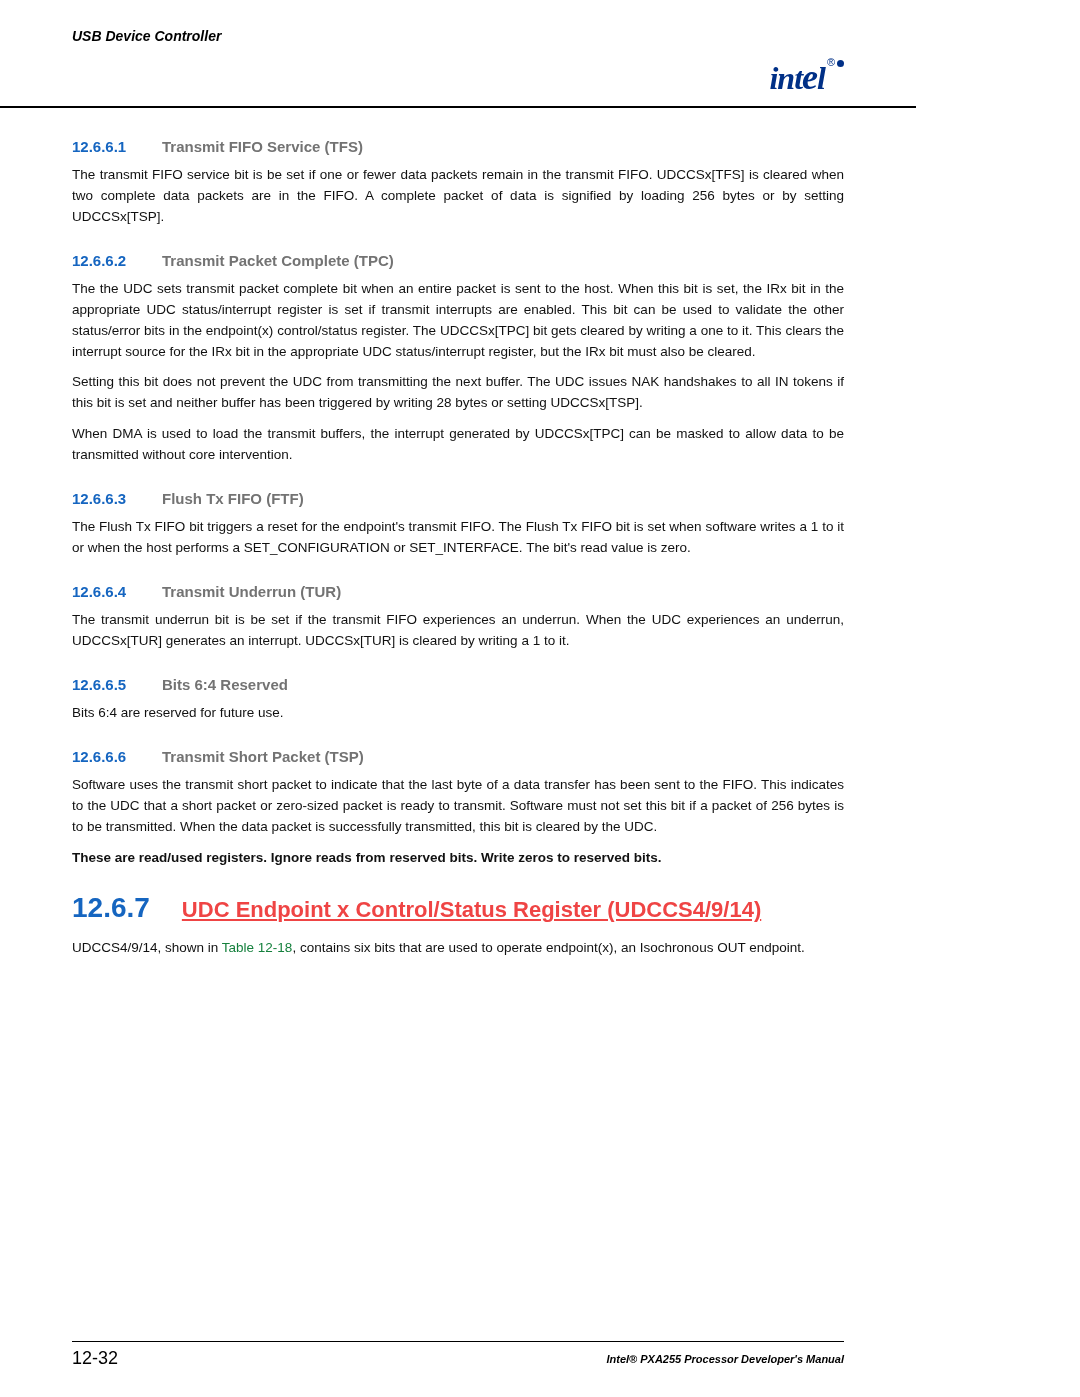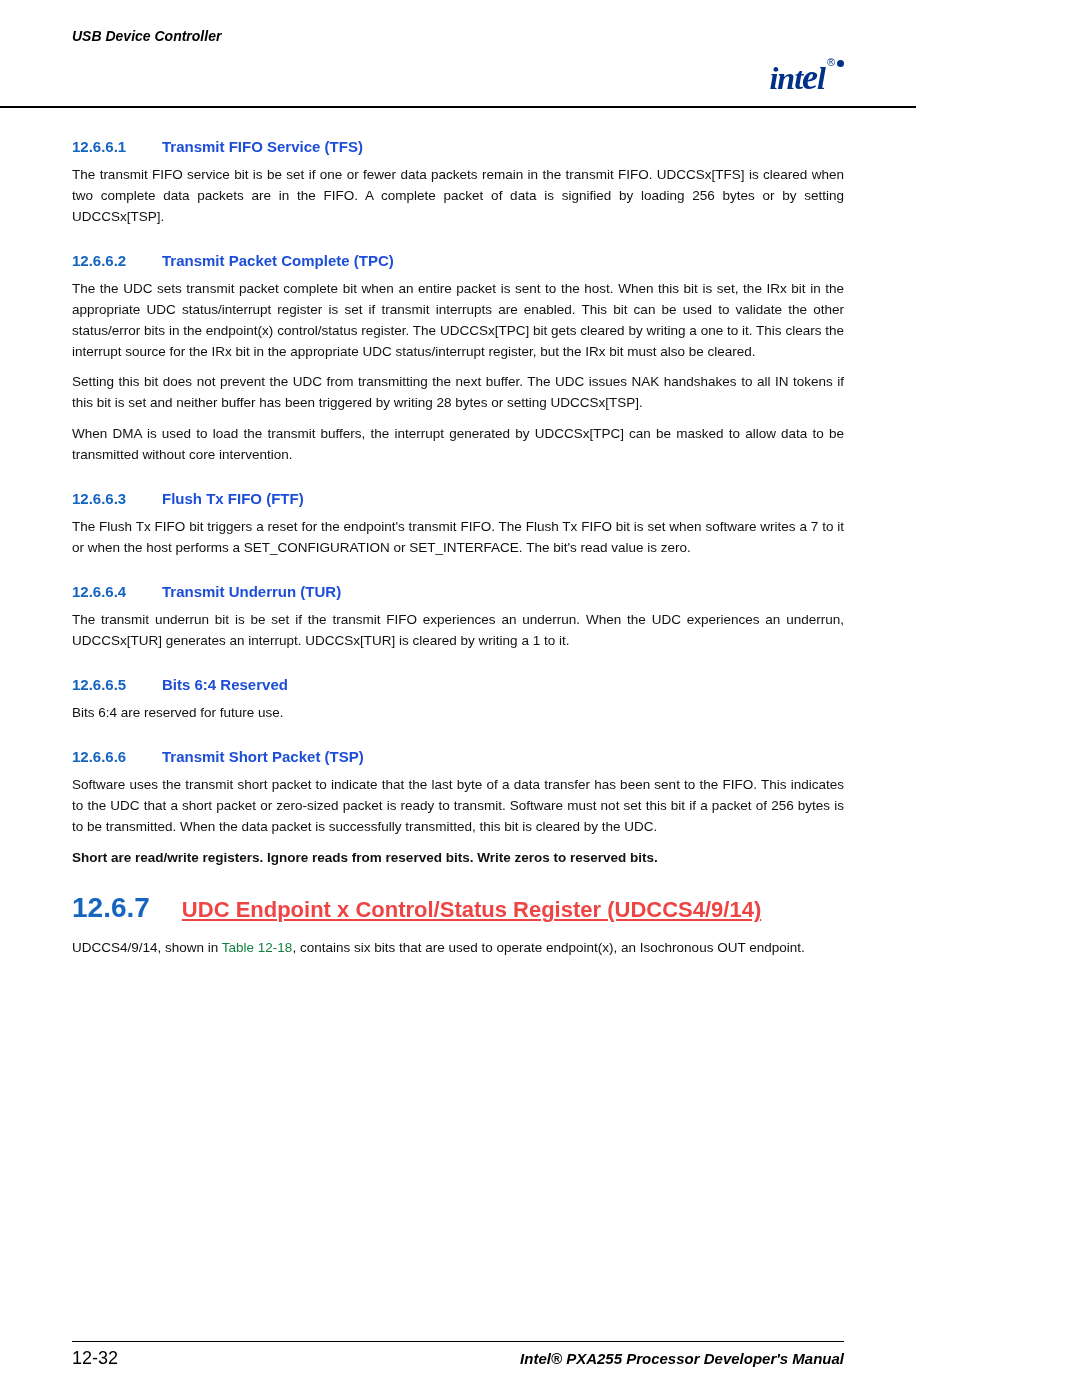--- a/index.html
+++ b/index.html
@@ -60,21 +60,21 @@
     }
 
     .section-number {
       color: #1565c0;
       font-size: 15px;
       font-weight: bold;
       min-width: 90px;
     }
 
     .section-title {
-      color: #1d4ed8;
+      color: #737373;
       font-size: 15px;
       font-weight: bold;
     }
 
     .section-body {
       padding-left: 0px;
       line-height: 1.55;
       font-size: 13.5px;
       color: #111;
     }
@@ -120,21 +120,21 @@
       align-items: center;
       border-top: 1px solid #000;
       padding-top: 6px;
     }
 
     .footer-page {
       font-size: 18px;
     }
 
     .footer-title {
-      font-size: 15px;
+      font-size: 11px;
       font-style: italic;
       font-weight: bold;
     }
 
     a {
       color: #15803d;
       text-decoration: none;
     }
   </style>
 </head>
@@ -174,21 +174,21 @@
         <p>When DMA is used to load the transmit buffers, the interrupt generated by UDCCSx[TPC] can be masked to allow data to be transmitted without core intervention.</p>
       </div>
     </div>
 
     <div class="section">
       <div class="section-heading">
         <span class="section-number">12.6.6.3</span>
         <span class="section-title">Flush Tx FIFO (FTF)</span>
       </div>
       <div class="section-body">
-        <p>The Flush Tx FIFO bit triggers a reset for the endpoint's transmit FIFO. The Flush Tx FIFO bit is set when software writes a 7 to it or when the host performs a SET_CONFIGURATION or SET_INTERFACE. The bit's read value is zero.</p>
+        <p>The Flush Tx FIFO bit triggers a reset for the endpoint's transmit FIFO. The Flush Tx FIFO bit is set when software writes a 1 to it or when the host performs a SET_CONFIGURATION or SET_INTERFACE. The bit's read value is zero.</p>
       </div>
     </div>
 
     <div class="section">
       <div class="section-heading">
         <span class="section-number">12.6.6.4</span>
         <span class="section-title">Transmit Underrun (TUR)</span>
       </div>
       <div class="section-body">
         <p>The transmit underrun bit is be set if the transmit FIFO experiences an underrun. When the UDC experiences an underrun, UDCCSx[TUR] generates an interrupt. UDCCSx[TUR] is cleared by writing a 1 to it.</p>
@@ -205,21 +205,21 @@
       </div>
     </div>
 
     <div class="section">
       <div class="section-heading">
         <span class="section-number">12.6.6.6</span>
         <span class="section-title">Transmit Short Packet (TSP)</span>
       </div>
       <div class="section-body">
         <p>Software uses the transmit short packet to indicate that the last byte of a data transfer has been sent to the FIFO. This indicates to the UDC that a short packet or zero-sized packet is ready to transmit. Software must not set this bit if a packet of 256 bytes is to be transmitted. When the data packet is successfully transmitted, this bit is cleared by the UDC.</p>
-        <p class="bold-note">Short are read/write registers. Ignore reads from reserved bits. Write zeros to reserved bits.</p>
+        <p class="bold-note">These are read/used registers. Ignore reads from reserved bits. Write zeros to reserved bits.</p>
       </div>
     </div>
 
     <div class="section">
       <div class="big-section-heading">
         <span class="big-section-number">12.6.7</span>
         <span class="big-section-title">UDC Endpoint x Control/Status Register (UDCCS4/9/14)</span>
       </div>
       <div class="section-body">
         <p>

